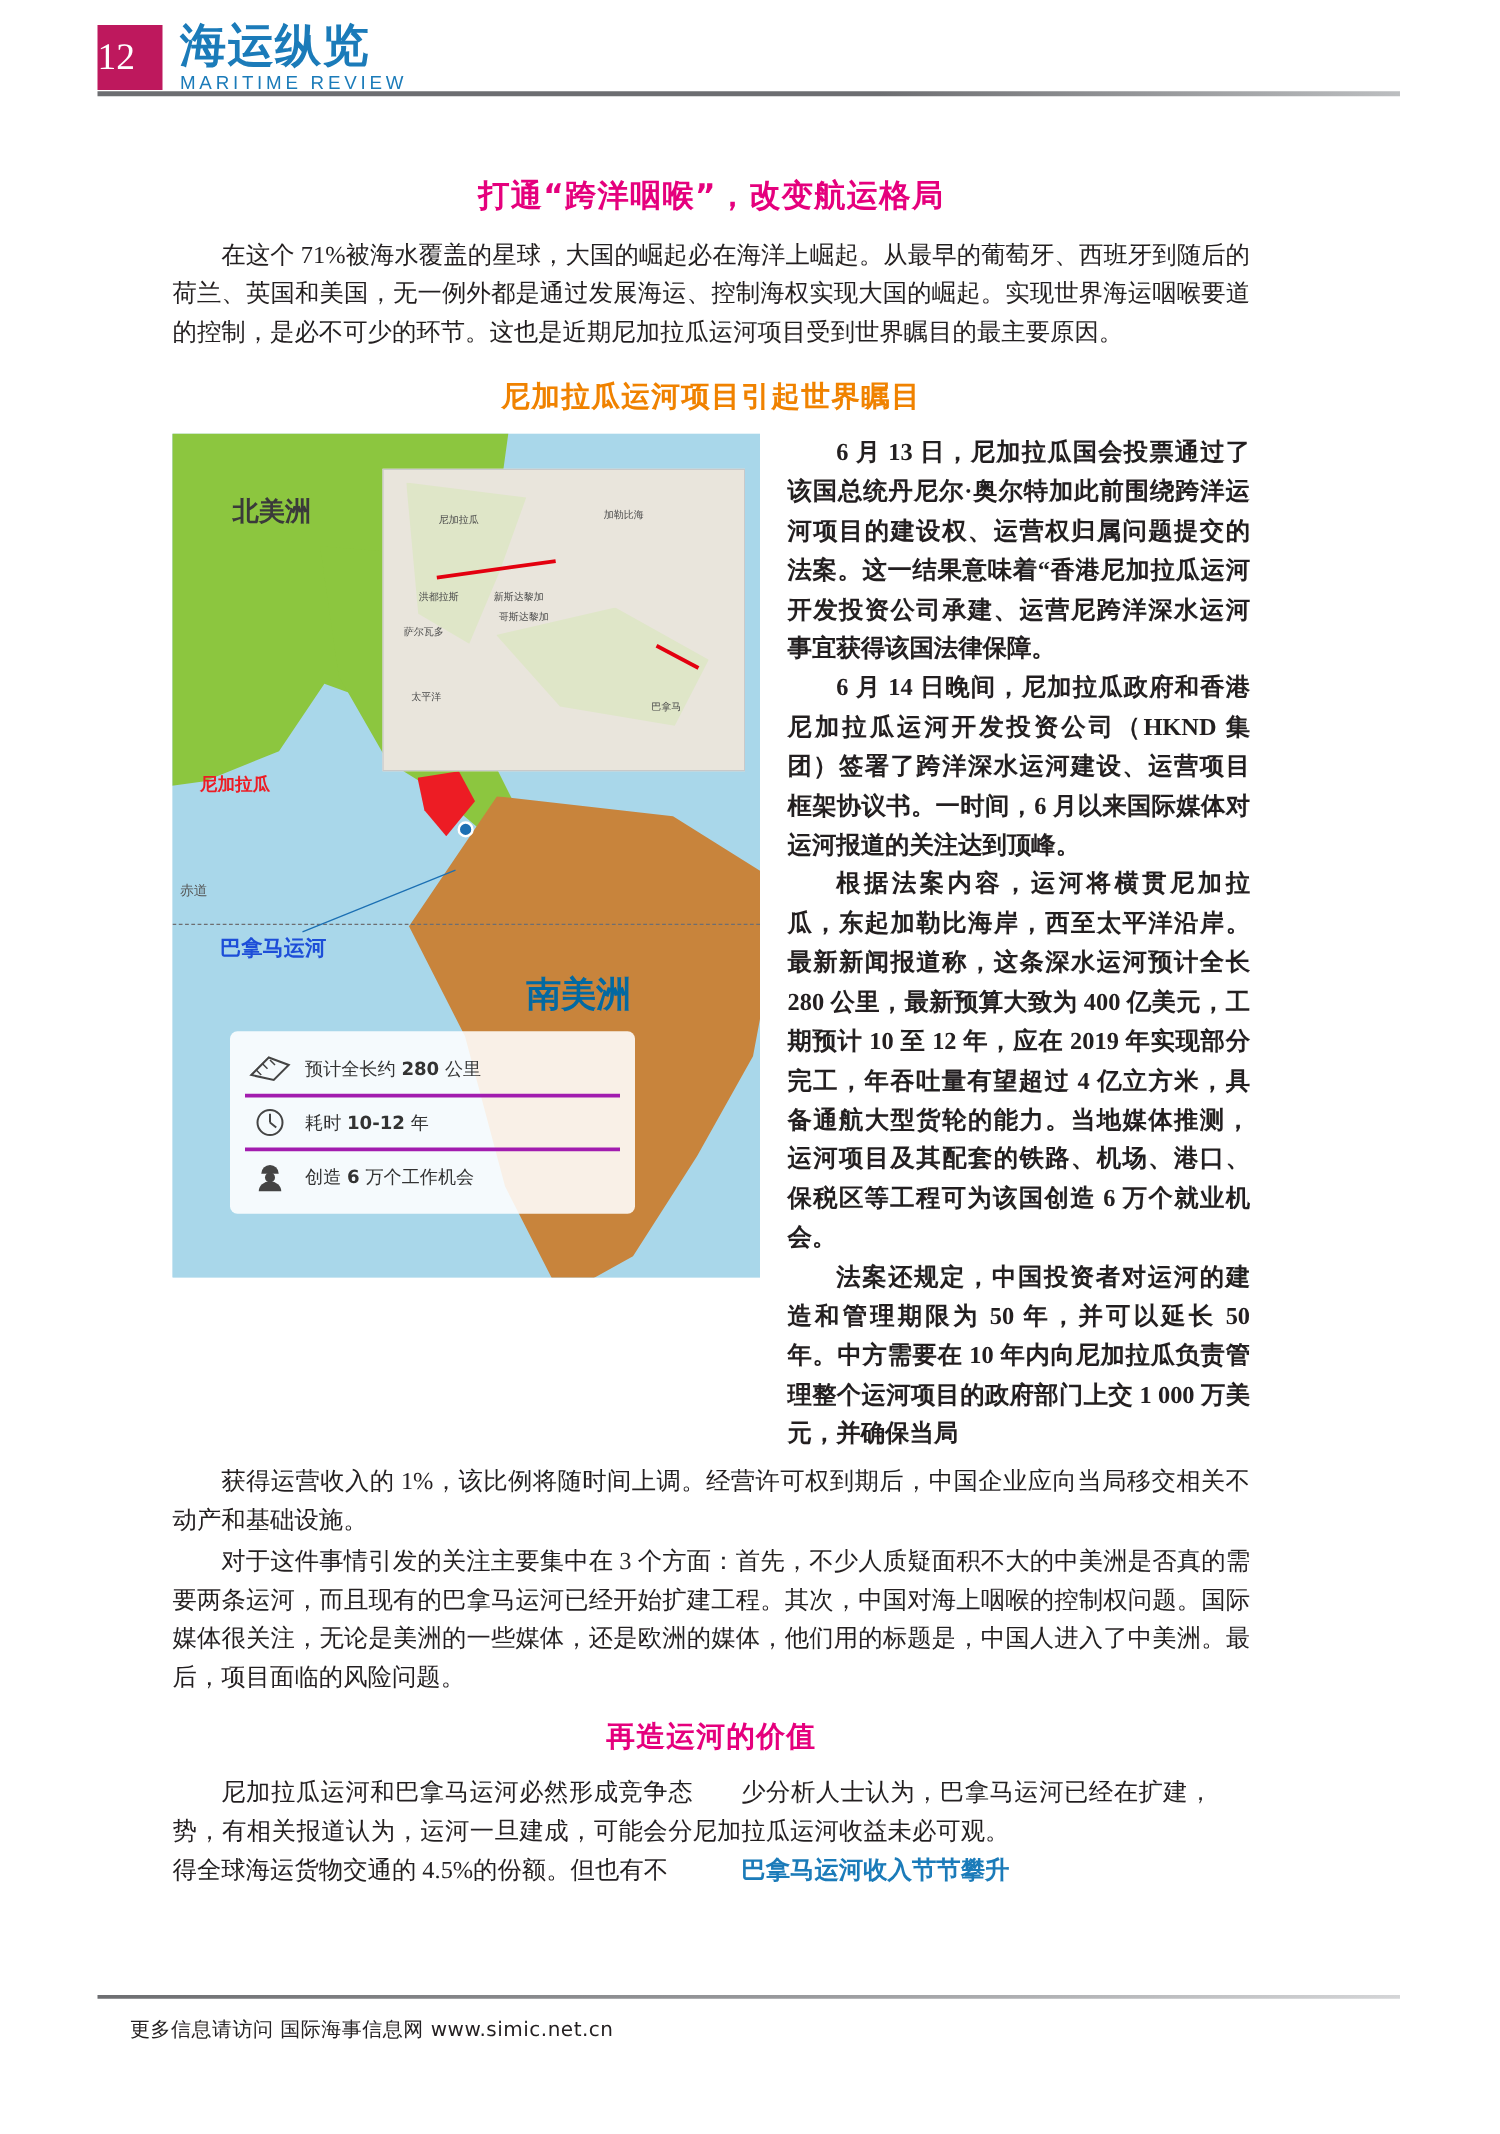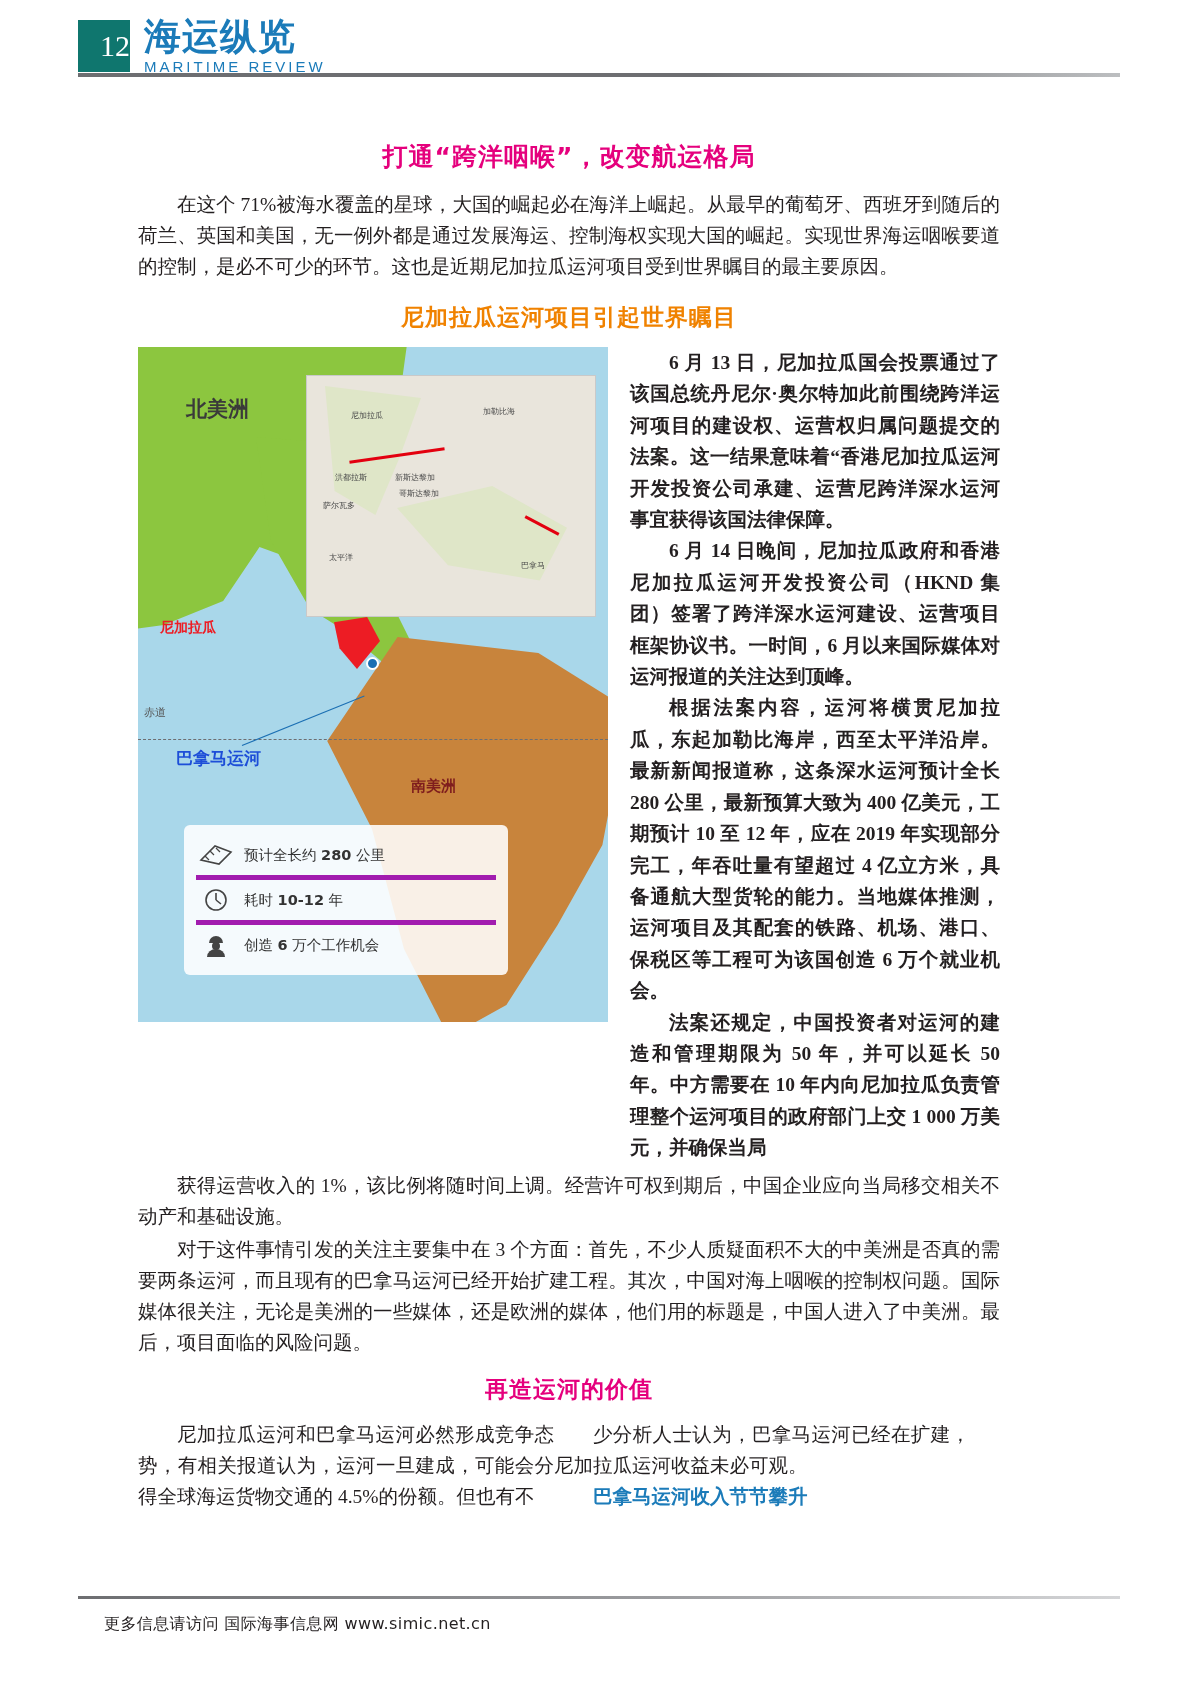--- a/index.html
+++ b/index.html
@@ -30,26 +30,26 @@
     width: 1042px;
     height: 4px;
     background: linear-gradient(to right, #6d6e71 0%, #6d6e71 60%, #bcbec0 100%);
   }
   .page-number-box {
     position: absolute;
     left: 78px;
     top: 20px;
     width: 52px;
     height: 52px;
-    background: #0f766e;
+    background: #be185d;
     color: #ffffff;
     font-family: "Liberation Serif", serif;
     font-size: 30px;
     line-height: 52px;
-    text-align: right;
+    text-align: left;
   }
   .masthead {
     position: absolute;
     left: 144px;
     top: 18px;
     width: 320px;
     height: 58px;
   }
   .masthead .cn {
     font-family: "DejaVu Sans", sans-serif;
@@ -207,21 +207,21 @@
     white-space: nowrap;
   }
 
   .map-label {
     position: absolute;
     font-family: "DejaVu Sans", sans-serif;
     font-weight: bold;
     white-space: nowrap;
   }
   .label-na { left: 48px; top: 48px; font-size: 21px; color: #3a3a3a; }
-  .label-sa { left: 273px; top: 430px; font-size: 15px; color: #7f1d1d; }
+  .label-sa { left: 283px; top: 430px; font-size: 28px; color: #0369a1; }
   .label-nic { left: 22px; top: 272px; font-size: 14px; color: #ed1c24; }
   .label-pan { left: 38px; top: 400px; font-size: 17px; color: #1d4ed8; }
   .label-eq  { left: 6px; top: 358px; font-size: 11px; color: #555; font-weight: normal; }
   .leader-line {
     position: absolute;
     background: #1b6fb3;
     height: 1px;
     transform-origin: left center;
   }
   .dot-pan {
@@ -239,21 +239,21 @@
     top: 478px;
     width: 300px;
     background: rgba(255,255,255,0.88);
     border-radius: 6px;
     padding: 10px 12px;
   }
   .fact-row {
     display: flex;
     align-items: center;
     height: 40px;
-    border-bottom: 5px solid #a21caf;
+    border-bottom: 3px solid #a21caf;
     font-family: "DejaVu Sans", sans-serif;
     font-size: 14.5px;
     color: #333;
   }
   .fact-row:last-child { border-bottom: none; }
   .fact-icon {
     width: 40px; height: 32px;
     margin-right: 8px;
     display: flex; align-items: center; justify-content: center;
   }

